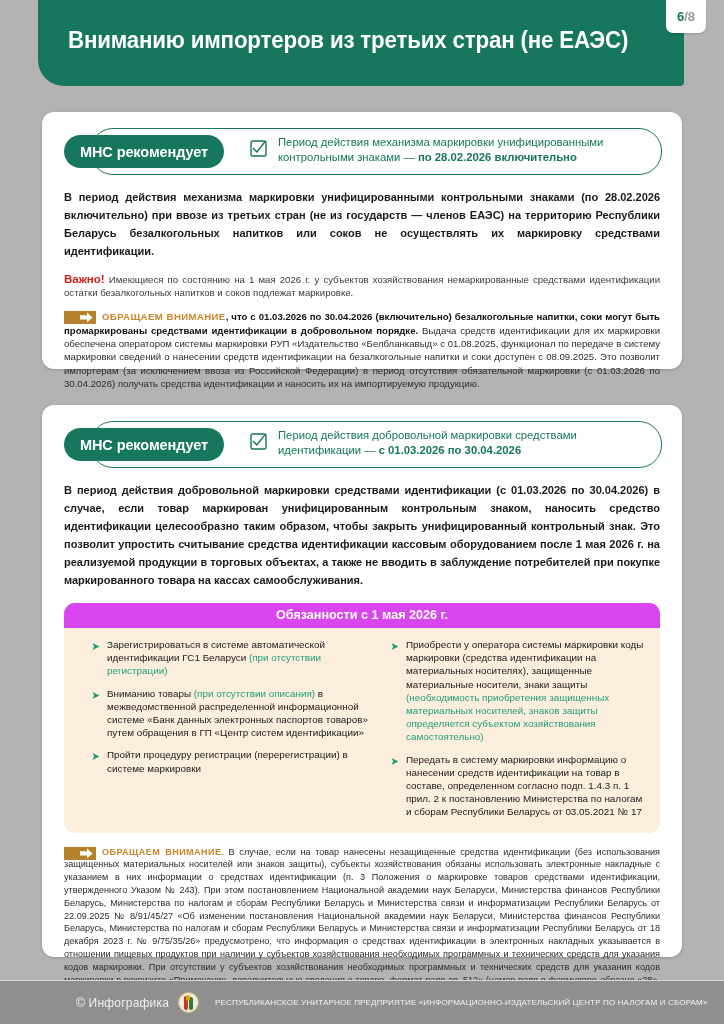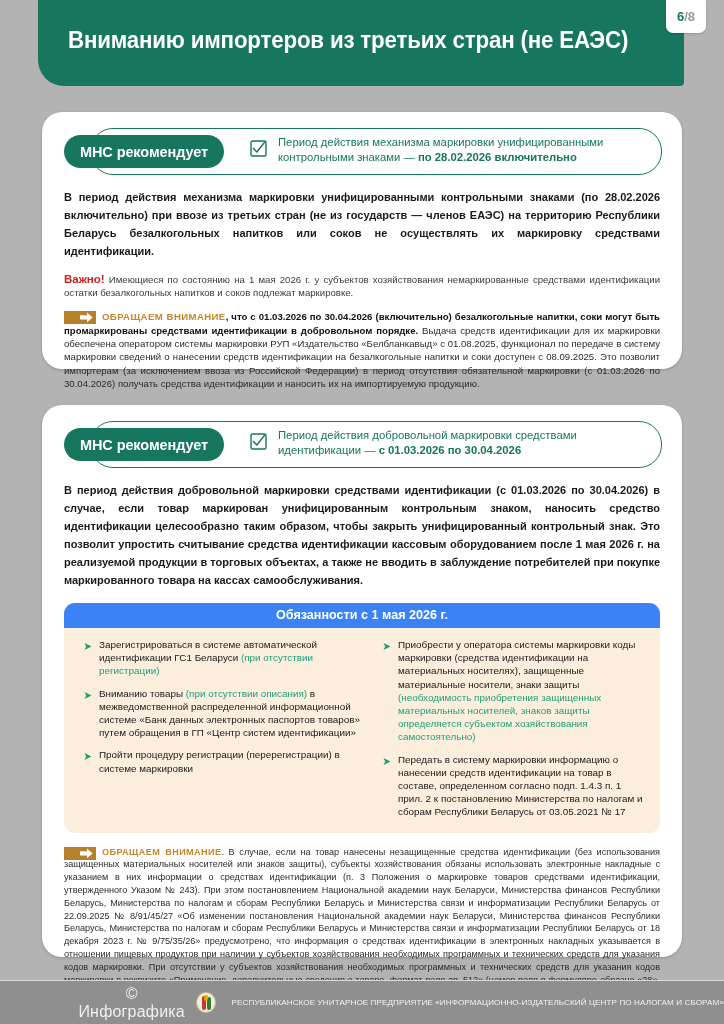--- a/index.html
+++ b/index.html
@@ -54,21 +54,21 @@
     box-shadow:0 1px 2px rgba(0,0,0,.18);
   }
   .page-badge .cur { color:#16765e; }
   .page-badge .tot { color:#9b9b9b; }
 
   
   .card {
     position:absolute;
     left:42px; width:640px;
     background:#ffffff;
-    border-radius:20px;
+    border-radius:12px;
     box-shadow:0 1px 3px rgba(0,0,0,.20);
   }
   #card-1 { top:112px; height:257px; }
   #card-2 { top:405px; height:552px; }
 
   
   .rec-header {
     position:relative;
     margin:16px 20px 0 22px;
     height:47px;
@@ -146,30 +146,30 @@
   .attn-body b { color:#111; }
 
   
   .oblig {
     margin:14px 22px 0 22px;
     border-radius:11px;
     overflow:hidden;
     background:#fbeedc;
   }
   .oblig-head {
-    background:#3b82f6;
+    background:#d946ef;
     color:#fff;
     text-align:center;
     font-size:12.6px;
     font-weight:bold;
     padding:5px 0 6px;
   }
   .oblig-cols {
     display:flex;
-    padding:10px 14px 14px 20px;
+    padding:10px 14px 14px 28px;
     gap:14px;
   }
   .oblig-col { flex:1; }
   .oblig-col.left { flex:0 0 285px; }
   .oblig-item {
     position:relative;
     padding-left:15px;
     margin-bottom:9px;
     font-size:9.9px;
     line-height:13.2px;
@@ -189,23 +189,22 @@
     background:#8f8f8f;
     border-top:1.5px solid #d9d9d9;
   }
   .footer-inner {
     position:absolute;
     left:76px; top:0; bottom:0;
     display:flex; align-items:center; gap:9px;
   }
   .footer-copy {
     color:#efefef;
-    font-size:16px;
+    font-size:12px;
     letter-spacing:.2px;
-    text-align:center;
   }
   .footer-emblem {
     width:21px; height:21px; border-radius:50%;
     background:#f0ece0;
     border:1.4px solid #c9b87a;
     position:relative;
     display:flex; align-items:center; justify-content:center;
     overflow:hidden;
   }
   .footer-emblem .e-red { position:absolute; left:5px; top:3px; width:4px; height:14px; background:#c0392b; border-radius:2px;}

